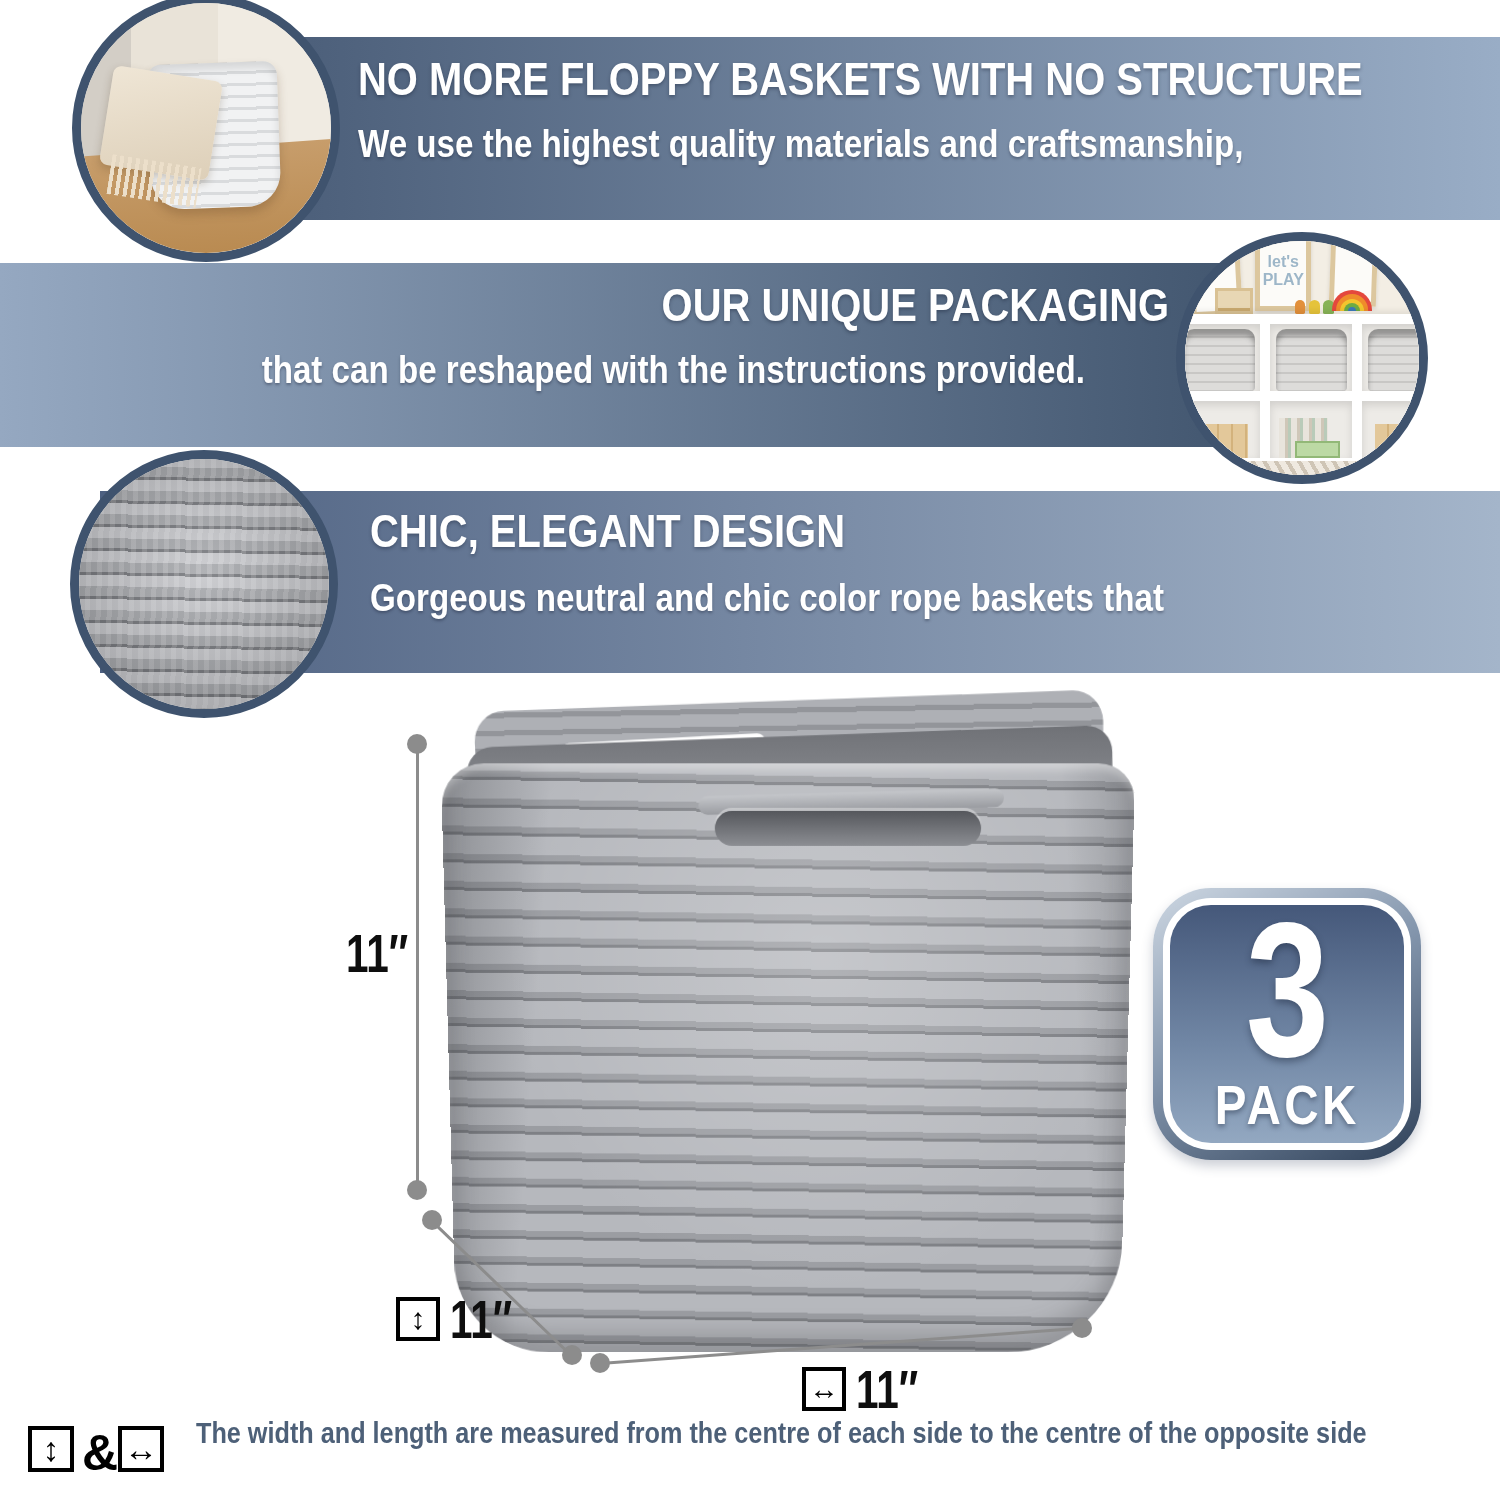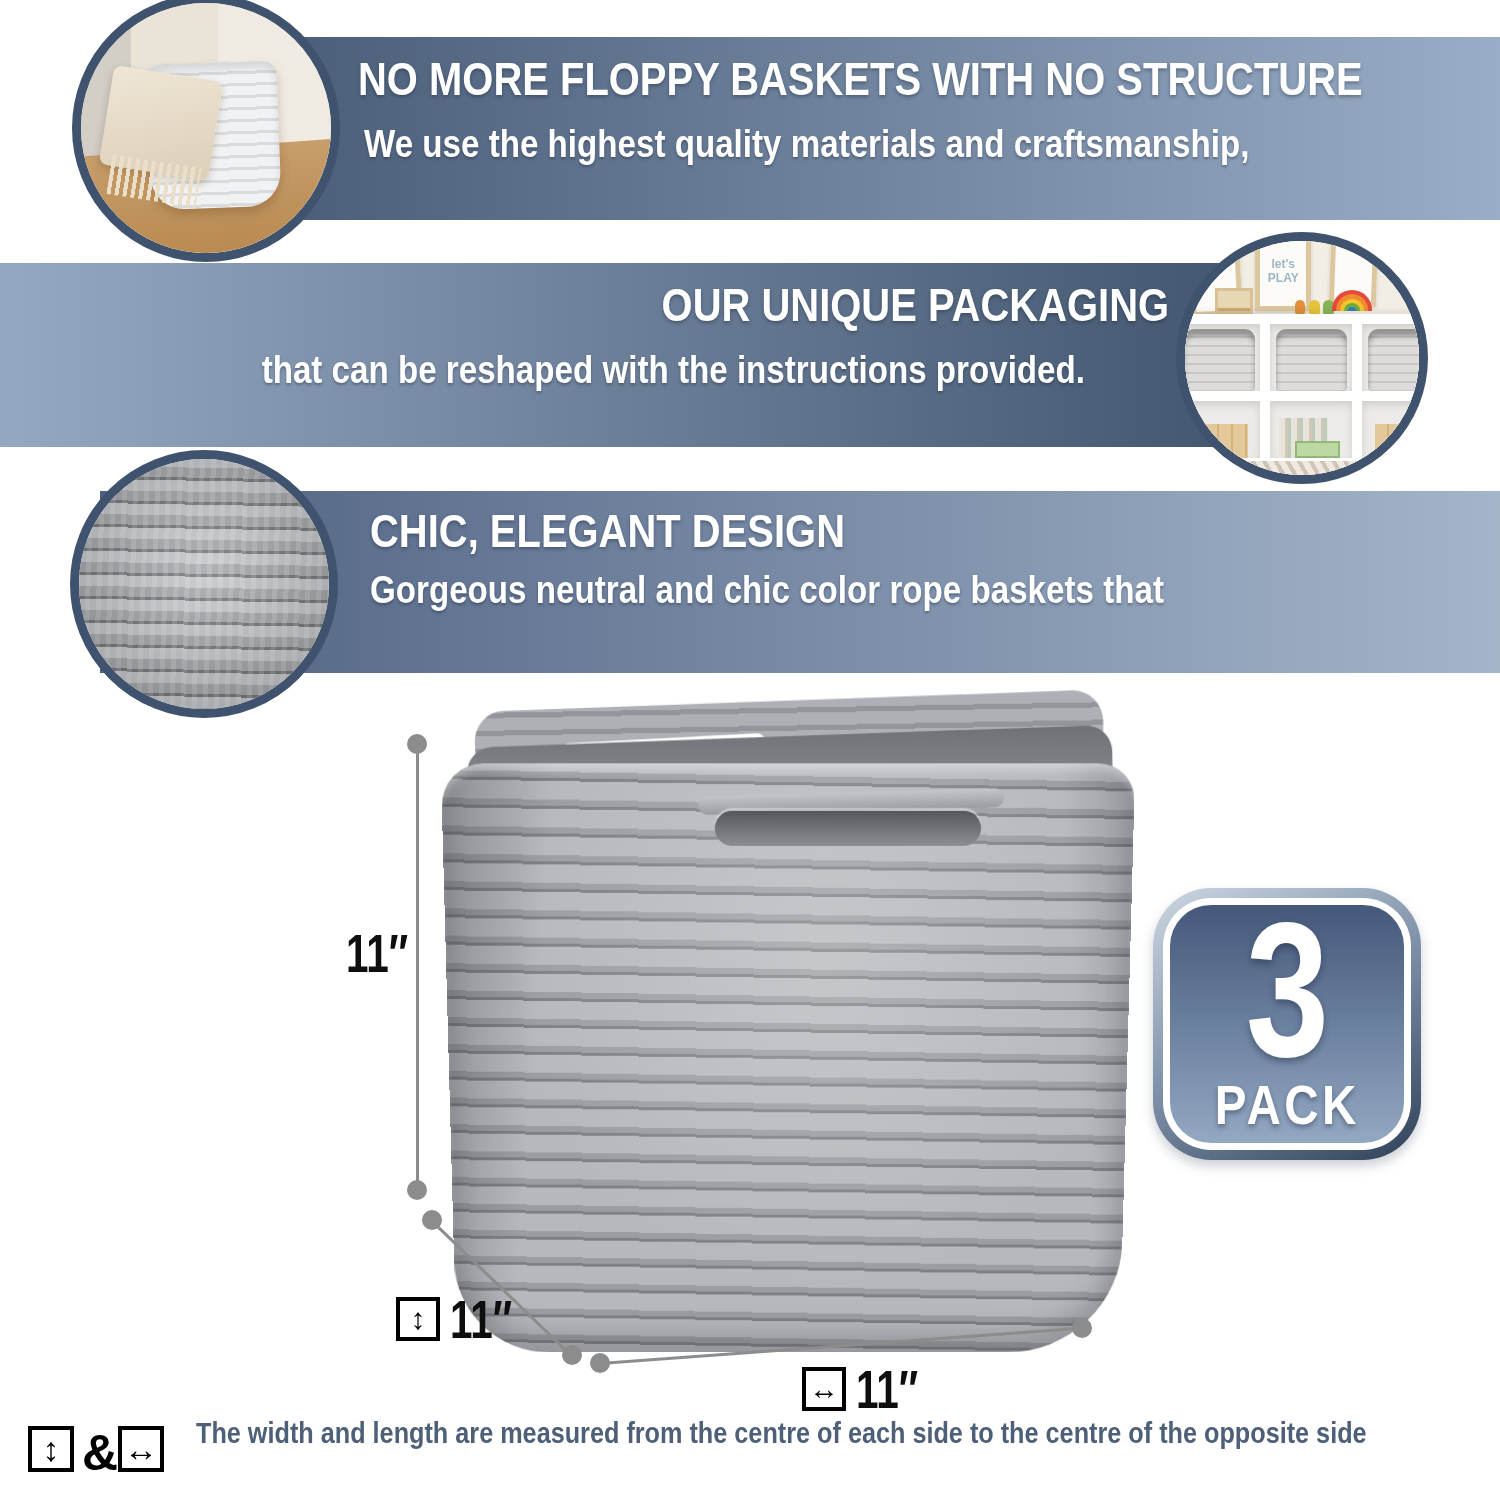--- a/index.html
+++ b/index.html
@@ -19,25 +19,25 @@
         background:linear-gradient(90deg,#4d6080 0%,#a4b5ca 100%); }
   .bn-title { position:absolute; font-weight:bold; font-size:47px;
               text-shadow:0 2px 4px rgba(25,35,55,.4); white-space:nowrap; }
   .bn-body  { position:absolute; font-weight:bold; font-size:39px; line-height:1.16;
               text-shadow:0 2px 3px rgba(25,35,55,.38); }
   .cond   { display:inline-block; transform:scaleX(.85); white-space:nowrap; }
   .o-l { transform-origin:left center; }
   .o-r { transform-origin:right center; }
   .o-c { transform-origin:center center; }
   .b1 .bn-title { left:64px; top:14px; }
-  .b1 .bn-body  { left:70px; top:84px; }
+  .b1 .bn-body  { left:64px; top:84px; }
   .b2 .bn-title { right:76px; top:14px; left:0; text-align:right; }
   .b2 .bn-body  { left:150px; right:48px; top:84px; text-align:center; }
   .b3 .bn-title { left:270px; top:12px; }
-  .b3 .bn-body  { left:270px; top:76px; }
+  .b3 .bn-body  { left:270px; top:84px; }
   
   .circle { position:absolute; border-radius:50%; border:9px solid #3f536e;
             overflow:hidden; background:#e9e6df; }
   .c1 { left:72px;  top:-6px;  width:268px; height:268px; }
   .c2 { left:1176px; top:232px; width:252px; height:252px; }
   .c3 { left:70px;  top:450px; width:268px; height:268px; }
   .abs { position:absolute; }
   
   .c1-wall  { inset:0; background:linear-gradient(90deg,#d3cec6 0 20%,#e9e3d8 20% 55%,#f0ebe2 55% 100%); }
   .c1-floor { left:-10%; right:-10%; bottom:-4%; height:46%;
@@ -53,21 +53,21 @@
   .c1-fringe{ left:11%; top:63%; width:36%; height:16%;
               background:repeating-linear-gradient(90deg,#ecdfca 0 4px,rgba(0,0,0,0) 4px 8px);
               transform:rotate(9deg); }
   
   .c2-wall   { inset:0; background:#f3eee4; }
   .c2-frame  { background:#fcfbf8; border:5px solid #dcc79e; box-shadow:0 2px 4px rgba(0,0,0,.12); }
   .c2-f1 { left:30%; top:-4%; width:24%; height:34%; }
   .c2-f2 { left:62%; top:-2%; width:20%; height:30%; transform:rotate(2deg); }
   .c2-f3 { left:2%;  top:2%;  width:22%; height:30%; transform:rotate(-3deg); }
   .c2-poster { width:100%; height:100%; display:flex; align-items:center; justify-content:center;
-               font-size:12px; font-weight:bold; color:#9db6c8; text-align:center; }
+               font-size:16px; font-weight:bold; color:#9db6c8; text-align:center; }
   .c2-rainbow { left:63%; top:21%; width:17%; height:9%; border-radius:100px 100px 0 0; background:#e4483d; overflow:hidden; }
   .rb { position:absolute; left:50%; bottom:0; transform:translateX(-50%); border-radius:100px 100px 0 0; }
   .rb1 { width:80%; height:80%; background:#ef8c2b; }
   .rb2 { width:60%; height:60%; background:#f2c52e; }
   .rb3 { width:40%; height:40%; background:#6cab44; }
   .rb4 { width:20%; height:20%; background:#3b79b8; }
   .c2-doll { top:25%; width:4.5%; height:6%; border-radius:6px 6px 2px 2px; }
   .d1 { left:47%; background:#e2903b; } .d2 { left:53%; background:#e5c33a; } .d3 { left:59%; background:#87b356; }
   .c2-abacus { left:13%; top:20%; width:16%; height:11%; background:#e8d7b4; border:3px solid #d9c193;
                box-shadow:inset 0 -3px 0 #c9a96f; }

